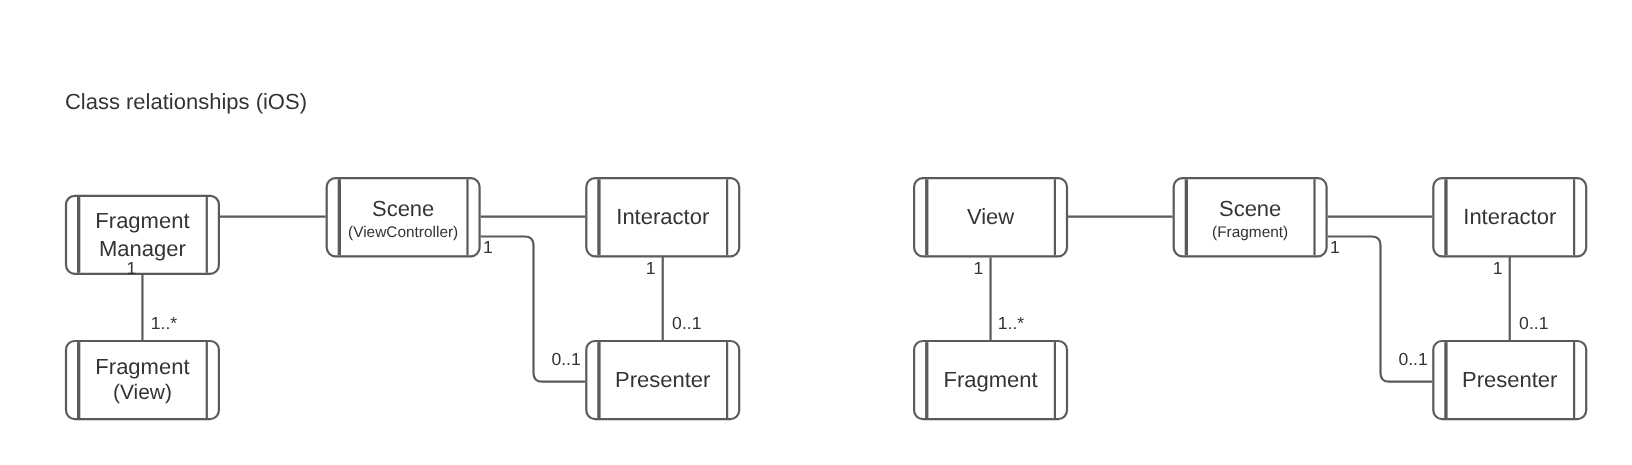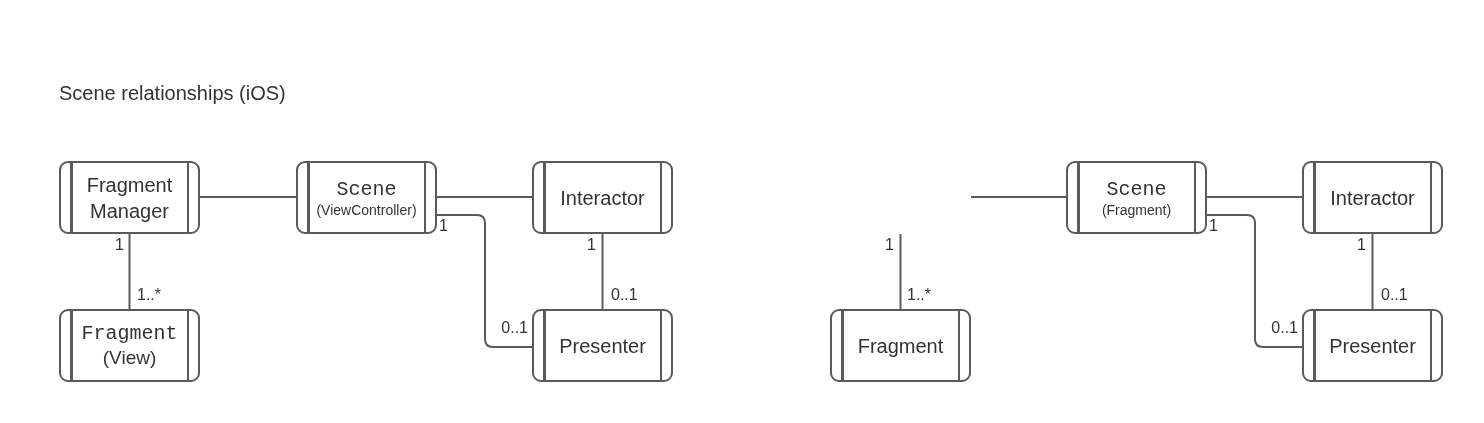--- a/index.html
+++ b/index.html
@@ -49,21 +49,21 @@
   }
   .uml-box .vline.l{left:9px;}
   .uml-box .vline.r{right:9px;}
   .box-label{
     font-size:20px;
     line-height:26px;
     text-align:center;
     max-width:112px;
     color:var(--text);
   }
-  .box-label.tight{line-height:24px;font-family:Liberation Mono, monospace;}
+  .box-label.tight{line-height:24px;}
   .stereo{
     text-align:center;
     color:var(--text);
   }
   .stereo.sm{font-size:14px;line-height:16px;max-width:116px;white-space:nowrap;}
   .stereo.lg{font-size:19px;line-height:24px;text-align:center;}
 
   .mult{
     position:absolute;
     font-size:16px;
@@ -87,23 +87,23 @@
     <path class="conn" d="M437,215 H477 Q485,215 485,223 V339 Q485,347 493,347 H532"></path>
 
     <path class="conn" d="M971,197 H1066"></path>
     <path class="conn" d="M1207,197 H1302"></path>
     <path class="conn" d="M900.5,234 V309"></path>
     <path class="conn" d="M1372.5,233 V309"></path>
     <path class="conn" d="M1207,215 H1247 Q1255,215 1255,223 V339 Q1255,347 1263,347 H1302"></path>
   </svg>
 
   <section class="layer">
-    <h2 class="diagram-title" style="left:59px">Scene relationships (iOS)</h2>
+    <h2 class="diagram-title" style="left:59px">Class relationships (iOS)</h2>
 
-    <div class="uml-box" style="left:59px;top:161px">
+    <div class="uml-box" style="left:59px;top:177px">
       <span class="vline l"></span>
       <span class="vline r"></span>
       <span class="box-label">Fragment Manager</span>
     </div>
 
     <div class="uml-box" style="left:296px;top:161px">
       <span class="vline l"></span>
       <span class="vline r"></span>
       <span class="box-label tight">Scene</span>
       <span class="stereo sm">(ViewController)</span>
@@ -131,20 +131,25 @@
     <span class="mult r" style="left:96px;top:236px;width:28px">1</span>
     <span class="mult" style="left:137px;top:286px">1..*</span>
     <span class="mult r" style="left:568px;top:236px;width:28px">1</span>
     <span class="mult" style="left:611px;top:286px">0..1</span>
     <span class="mult" style="left:439px;top:217px">1</span>
     <span class="mult r" style="left:494px;top:319px;width:34px">0..1</span>
   </section>
 
   <section class="layer">
 
+    <div class="uml-box" style="left:830px;top:161px">
+      <span class="vline l"></span>
+      <span class="vline r"></span>
+      <span class="box-label">View</span>
+    </div>
 
     <div class="uml-box" style="left:1066px;top:161px">
       <span class="vline l"></span>
       <span class="vline r"></span>
       <span class="box-label tight">Scene</span>
       <span class="stereo sm">(Fragment)</span>
     </div>
 
     <div class="uml-box" style="left:1302px;top:161px">
       <span class="vline l"></span>

